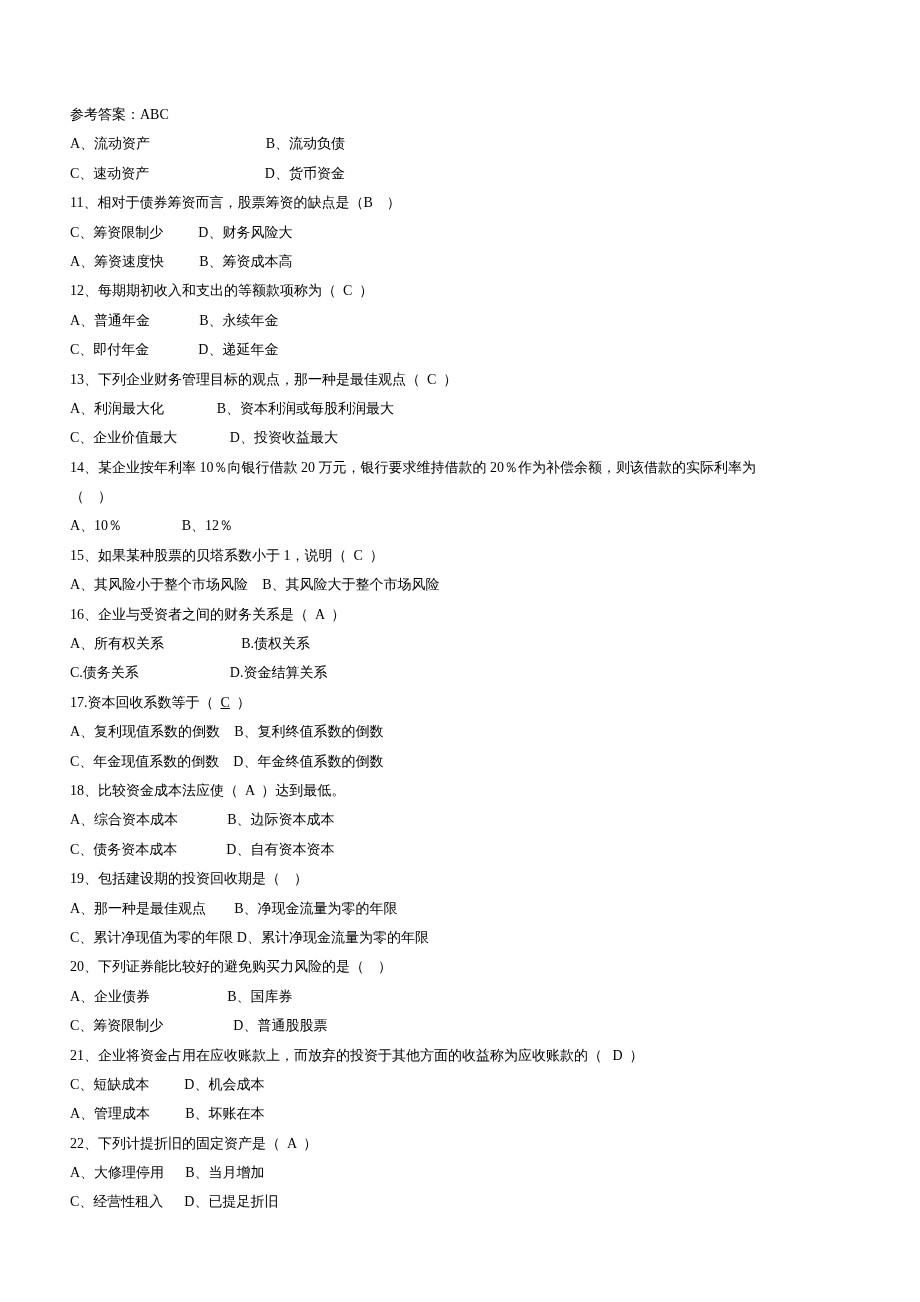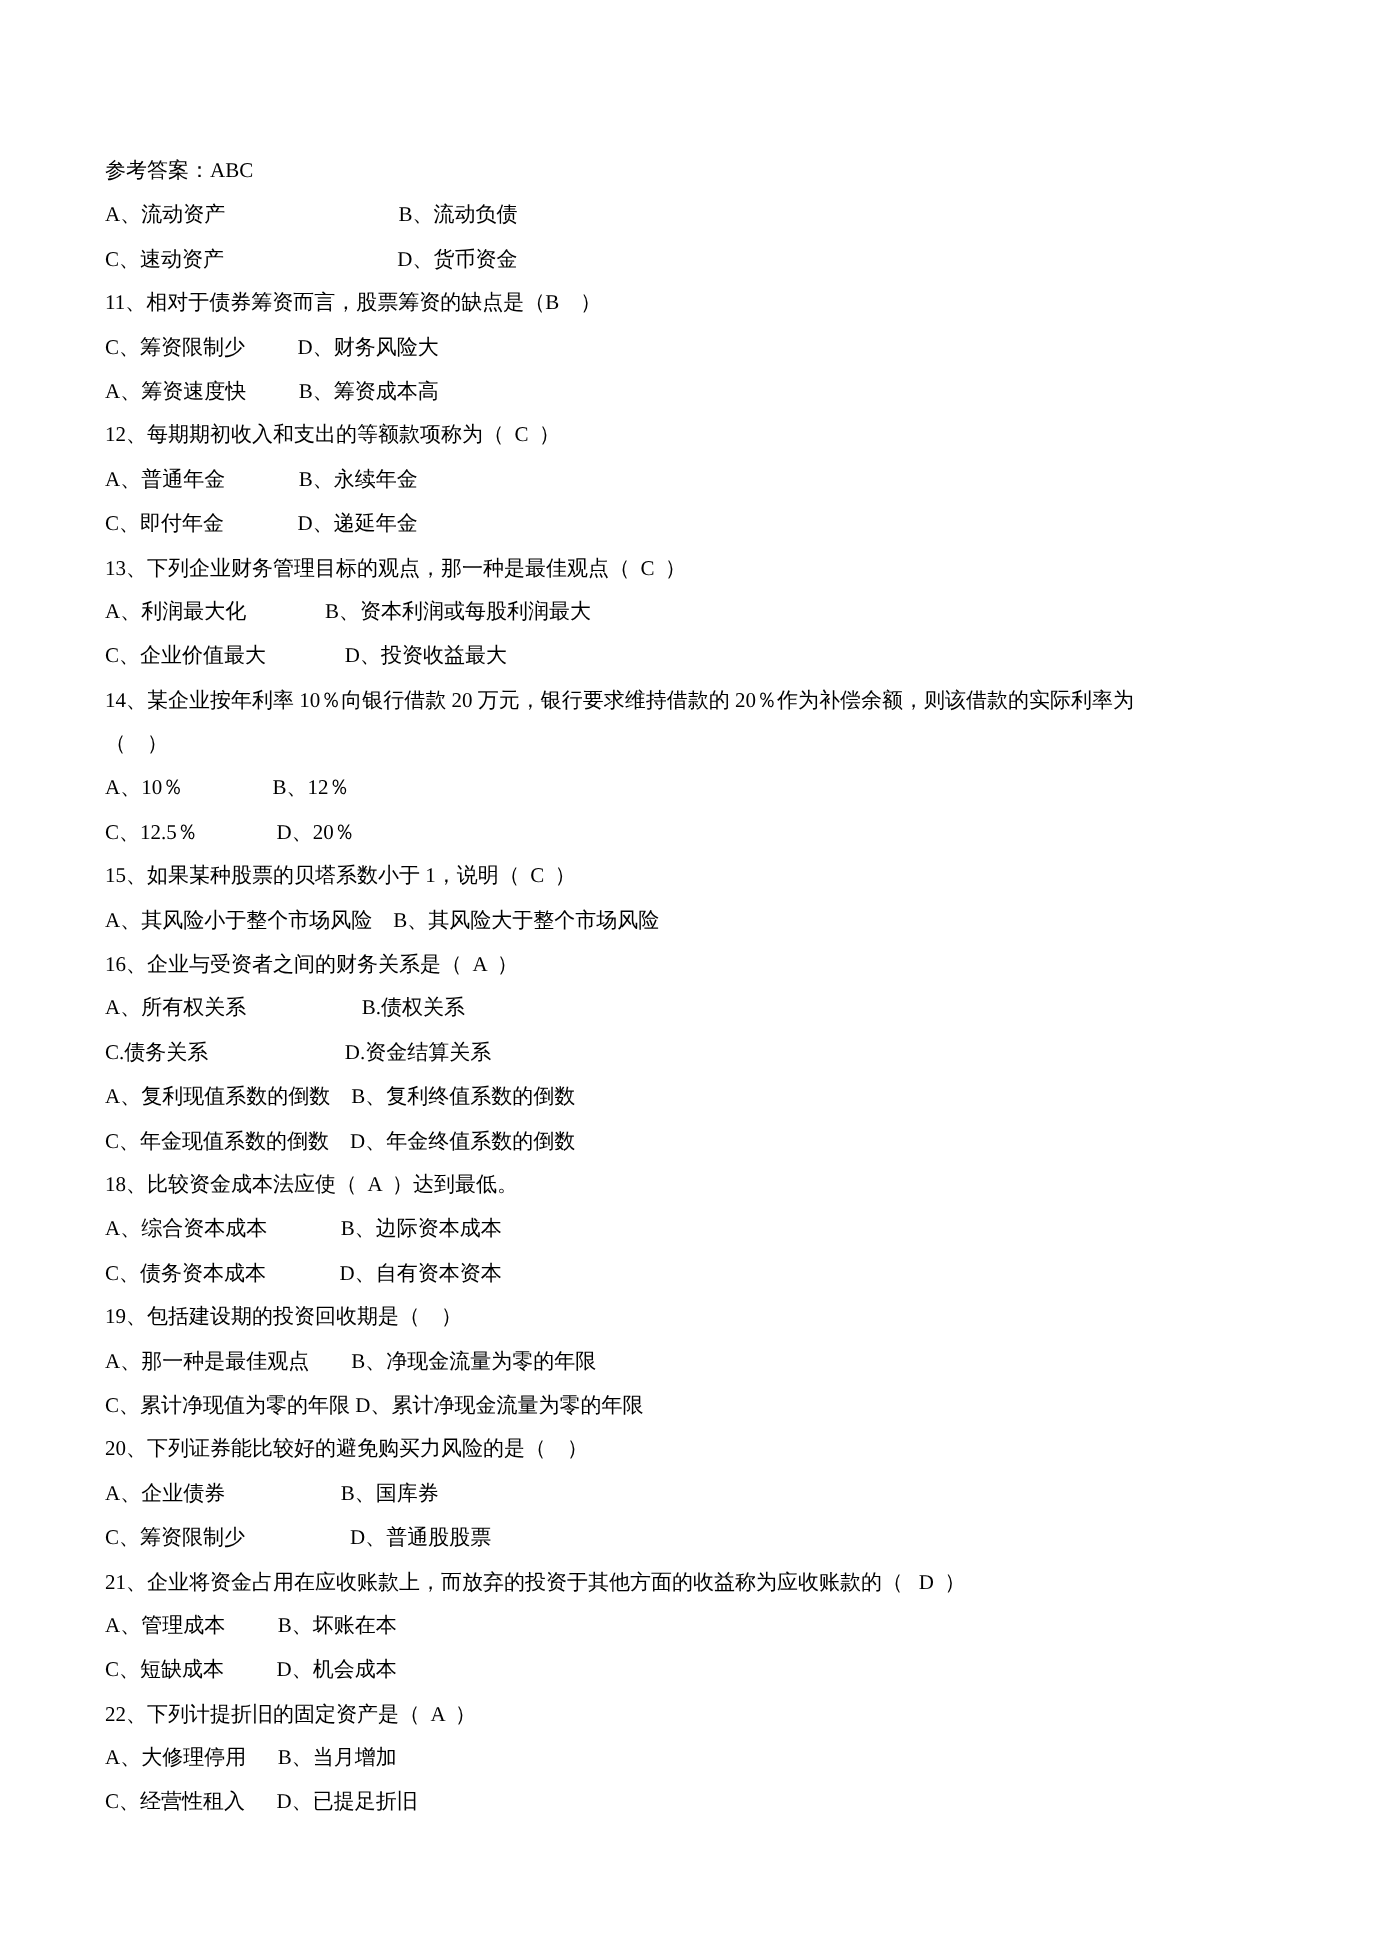--- a/index.html
+++ b/index.html
@@ -41,45 +41,45 @@
 <div class="line"><span>A、普通年金</span>              <span>B、永续年金</span></div>
 <div class="line"><span>C、即付年金</span>              <span>D、递延年金</span></div>
 
 <div class="line">13、下列企业财务管理目标的观点，那一种是最佳观点（  C  ）</div>
 <div class="line"><span>A、利润最大化</span>               <span>B、资本利润或每股利润最大</span></div>
 <div class="line"><span>C、企业价值最大</span>               <span>D、投资收益最大</span></div>
 
 <div class="line">14、某企业按年利率 10％向银行借款 20 万元，银行要求维持借款的 20％作为补偿余额，则该借款的实际利率为</div>
 <div class="line">（    ）</div>
 <div class="line"><span>A、10％</span>                 <span>B、12％</span></div>
-<div class="line"><span>C、12.5％</span>               <span>D、20％</span></div>
 
 <div class="line">15、如果某种股票的贝塔系数小于 1，说明（  C  ）</div>
 <div class="line"><span>A、其风险小于整个市场风险</span>    <span>B、其风险大于整个市场风险</span></div>
 
 <div class="line">16、企业与受资者之间的财务关系是（  A  ）</div>
 <div class="line"><span>A、所有权关系</span>                      <span>B.债权关系</span></div>
 <div class="line"><span>C.债务关系</span>                          <span>D.资金结算关系</span></div>
 
+<div class="line"><span>17.资本回收系数等于（  </span><span class="u">C</span><span>  ）</span></div>
 <div class="line"><span>A、复利现值系数的倒数</span>    <span>B、复利终值系数的倒数</span></div>
 <div class="line"><span>C、年金现值系数的倒数</span>    <span>D、年金终值系数的倒数</span></div>
 
 <div class="line">18、比较资金成本法应使（  A  ）达到最低。</div>
 <div class="line"><span>A、综合资本成本</span>              <span>B、边际资本成本</span></div>
 <div class="line"><span>C、债务资本成本</span>              <span>D、自有资本资本</span></div>
 
 <div class="line">19、包括建设期的投资回收期是（    ）</div>
 <div class="line"><span>A、那一种是最佳观点</span>        <span>B、净现金流量为零的年限</span></div>
 <div class="line"><span>C、累计净现值为零的年限</span> <span>D、累计净现金流量为零的年限</span></div>
 
 <div class="line">20、下列证券能比较好的避免购买力风险的是（    ）</div>
 <div class="line"><span>A、企业债券</span>                      <span>B、国库券</span></div>
 <div class="line"><span>C、筹资限制少</span>                    <span>D、普通股股票</span></div>
 
 <div class="line">21、企业将资金占用在应收账款上，而放弃的投资于其他方面的收益称为应收账款的（   D  ）</div>
+<div class="line"><span>C、短缺成本</span>          <span>D、机会成本</span></div>
 <div class="line"><span>A、管理成本</span>          <span>B、坏账在本</span></div>
-<div class="line"><span>C、短缺成本</span>          <span>D、机会成本</span></div>
 
 <div class="line">22、下列计提折旧的固定资产是（  A  ）</div>
 <div class="line"><span>A、大修理停用</span>      <span>B、当月增加</span></div>
 <div class="line"><span>C、经营性租入</span>      <span>D、已提足折旧</span></div>
 
 </div>
 
 </body></html>

